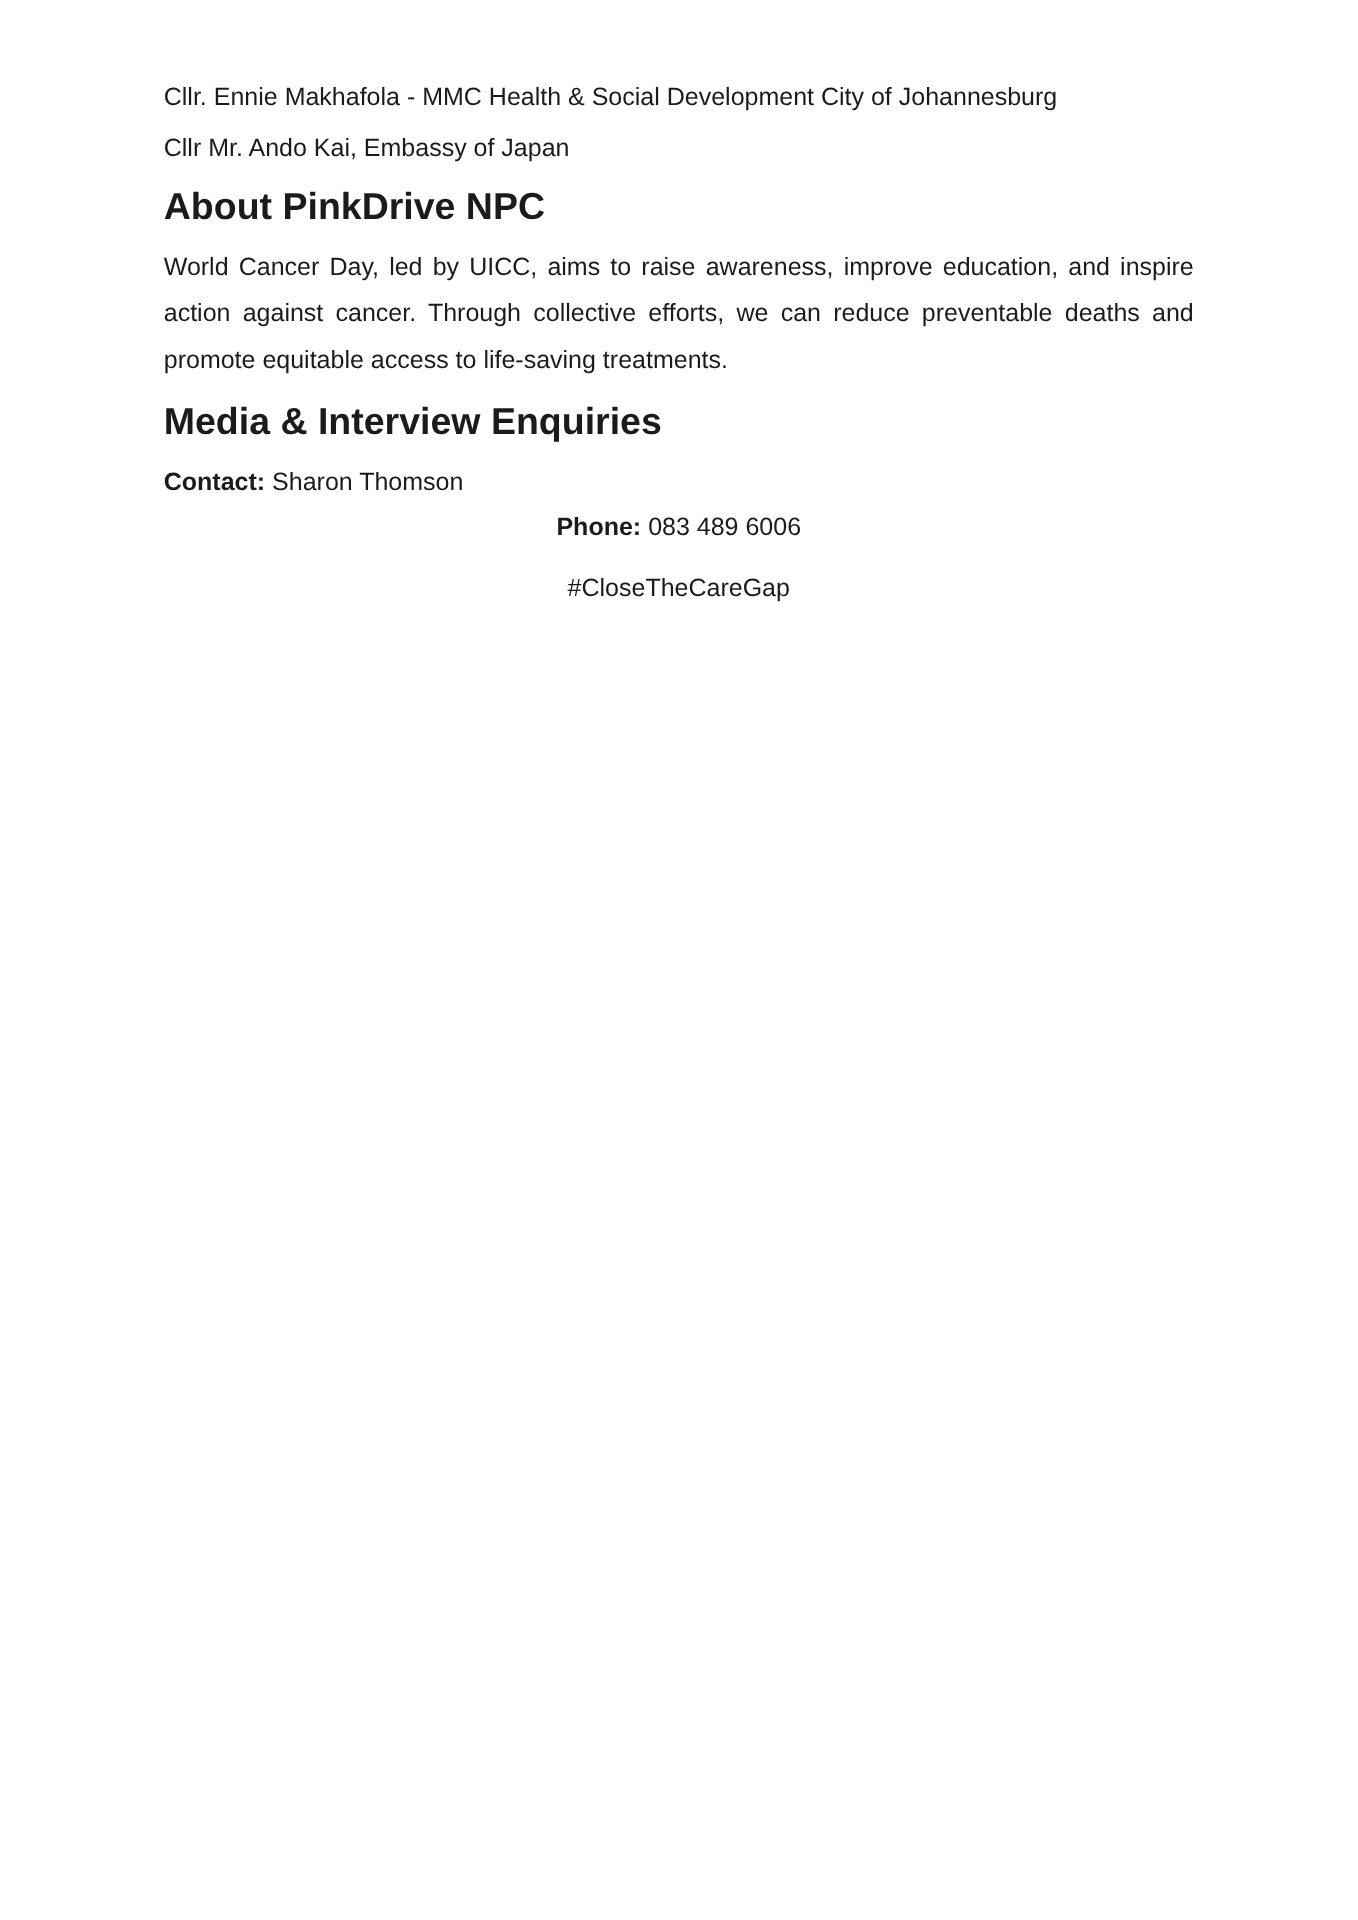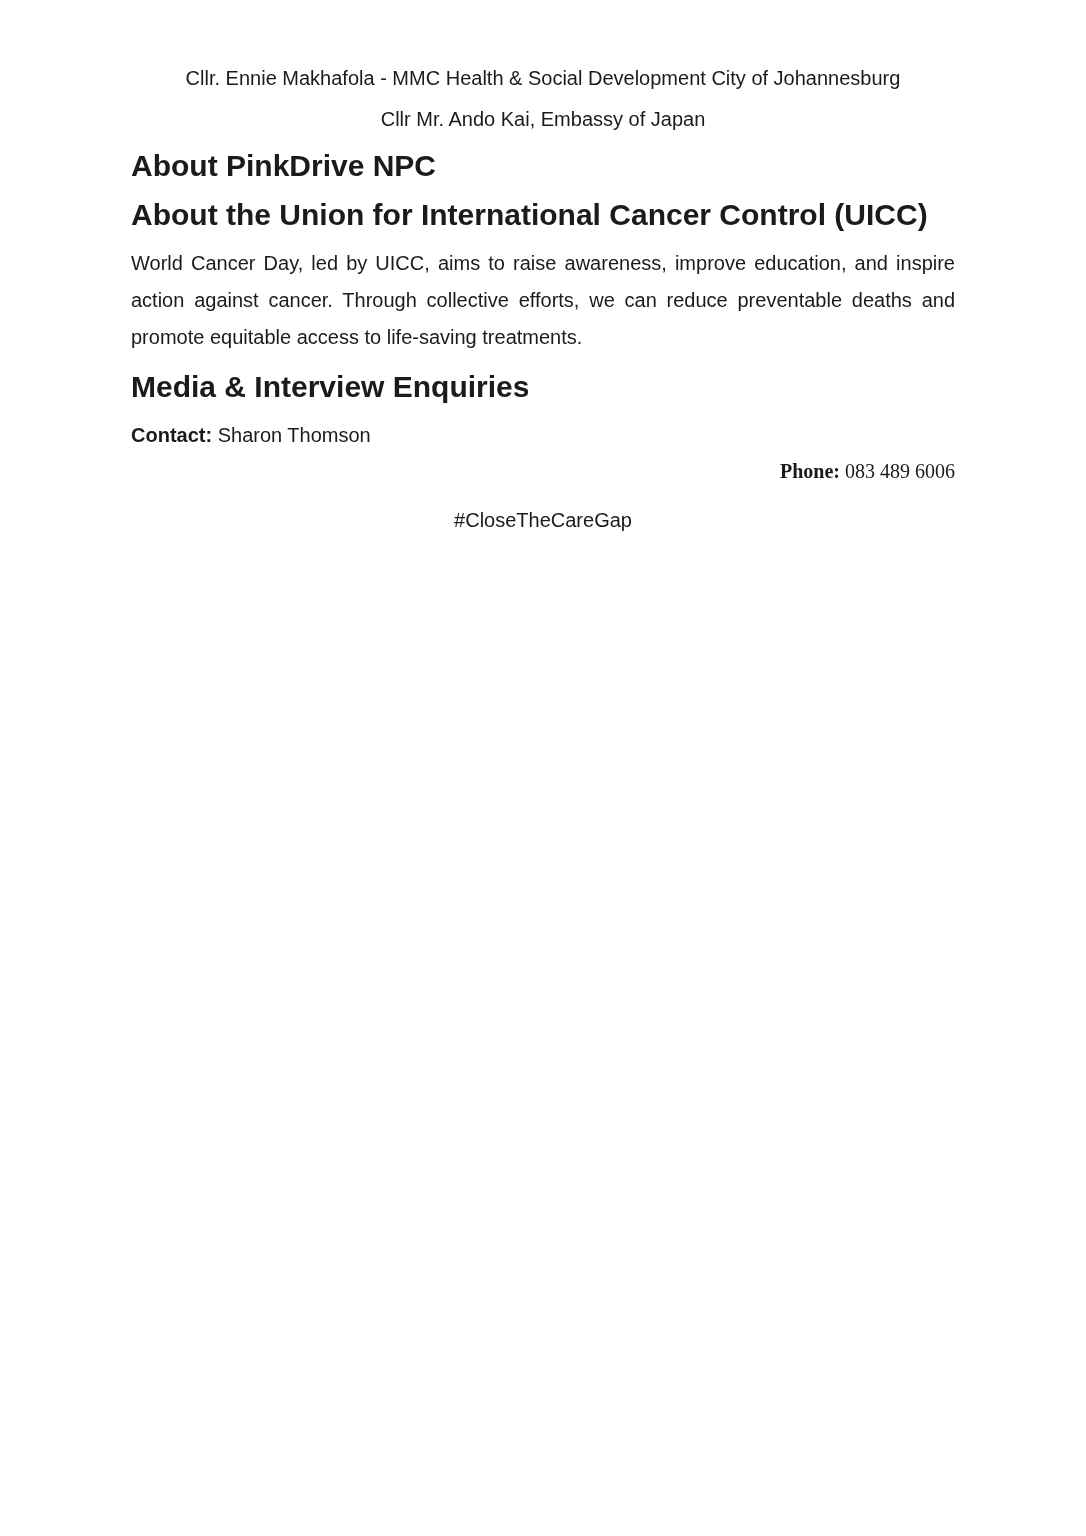--- a/index.html
+++ b/index.html
@@ -15,21 +15,21 @@
     background: #ffffff;
     padding: 60px 131px 0 131px;
     font-family: "Liberation Sans", sans-serif;
     font-size: 20px;
     color: #1b1b1b;
     overflow: hidden;
   }
   .speakers p {
     margin: 0 0 4px 0;
     line-height: 37px;
-    text-align: center;
+    text-align: left;
   }
   .speakers {
     margin-bottom: 9px;
   }
   .heading {
     font-weight: 700;
     margin: 0 0 12px 0;
     line-height: 37px;
     text-align: left;
   }
@@ -39,22 +39,21 @@
     text-align: justify;
   }
   .contact-line {
     margin: 0;
     line-height: 36px;
     text-align: left;
   }
   .phone-line {
     margin: 0 0 13px 0;
     line-height: 36px;
-    text-align: right;
-    font-family: Liberation Serif, serif;
+    text-align: center;
   }
   .inline-label {
     font-weight: 700;
   }
   .hashtag {
     margin: 0 0 12px 0;
     line-height: 37px;
     text-align: center;
   }
 </style>
@@ -63,21 +62,20 @@
 
 <div class="page">
 
   <div class="speakers">
     <p>Cllr. Ennie Makhafola - MMC Health &amp; Social Development City of Johannesburg</p>
     <p>Cllr Mr. Ando Kai, Embassy of Japan</p>
   </div>
 
   <h2 class="heading">About PinkDrive NPC</h2>
 
-  <h2 class="heading">About the Union for International Cancer Control (UICC)</h2>
 
   <p class="body-para">World Cancer Day, led by UICC, aims to raise awareness, improve education, and inspire action against cancer. Through collective efforts, we can reduce preventable deaths and promote equitable access to life-saving treatments.</p>
 
   <h2 class="heading">Media &amp; Interview Enquiries</h2>
 
   <p class="contact-line">
     <span class="inline-label">Contact:</span>
     <span>Sharon Thomson</span>
   </p>
   <p class="phone-line">

